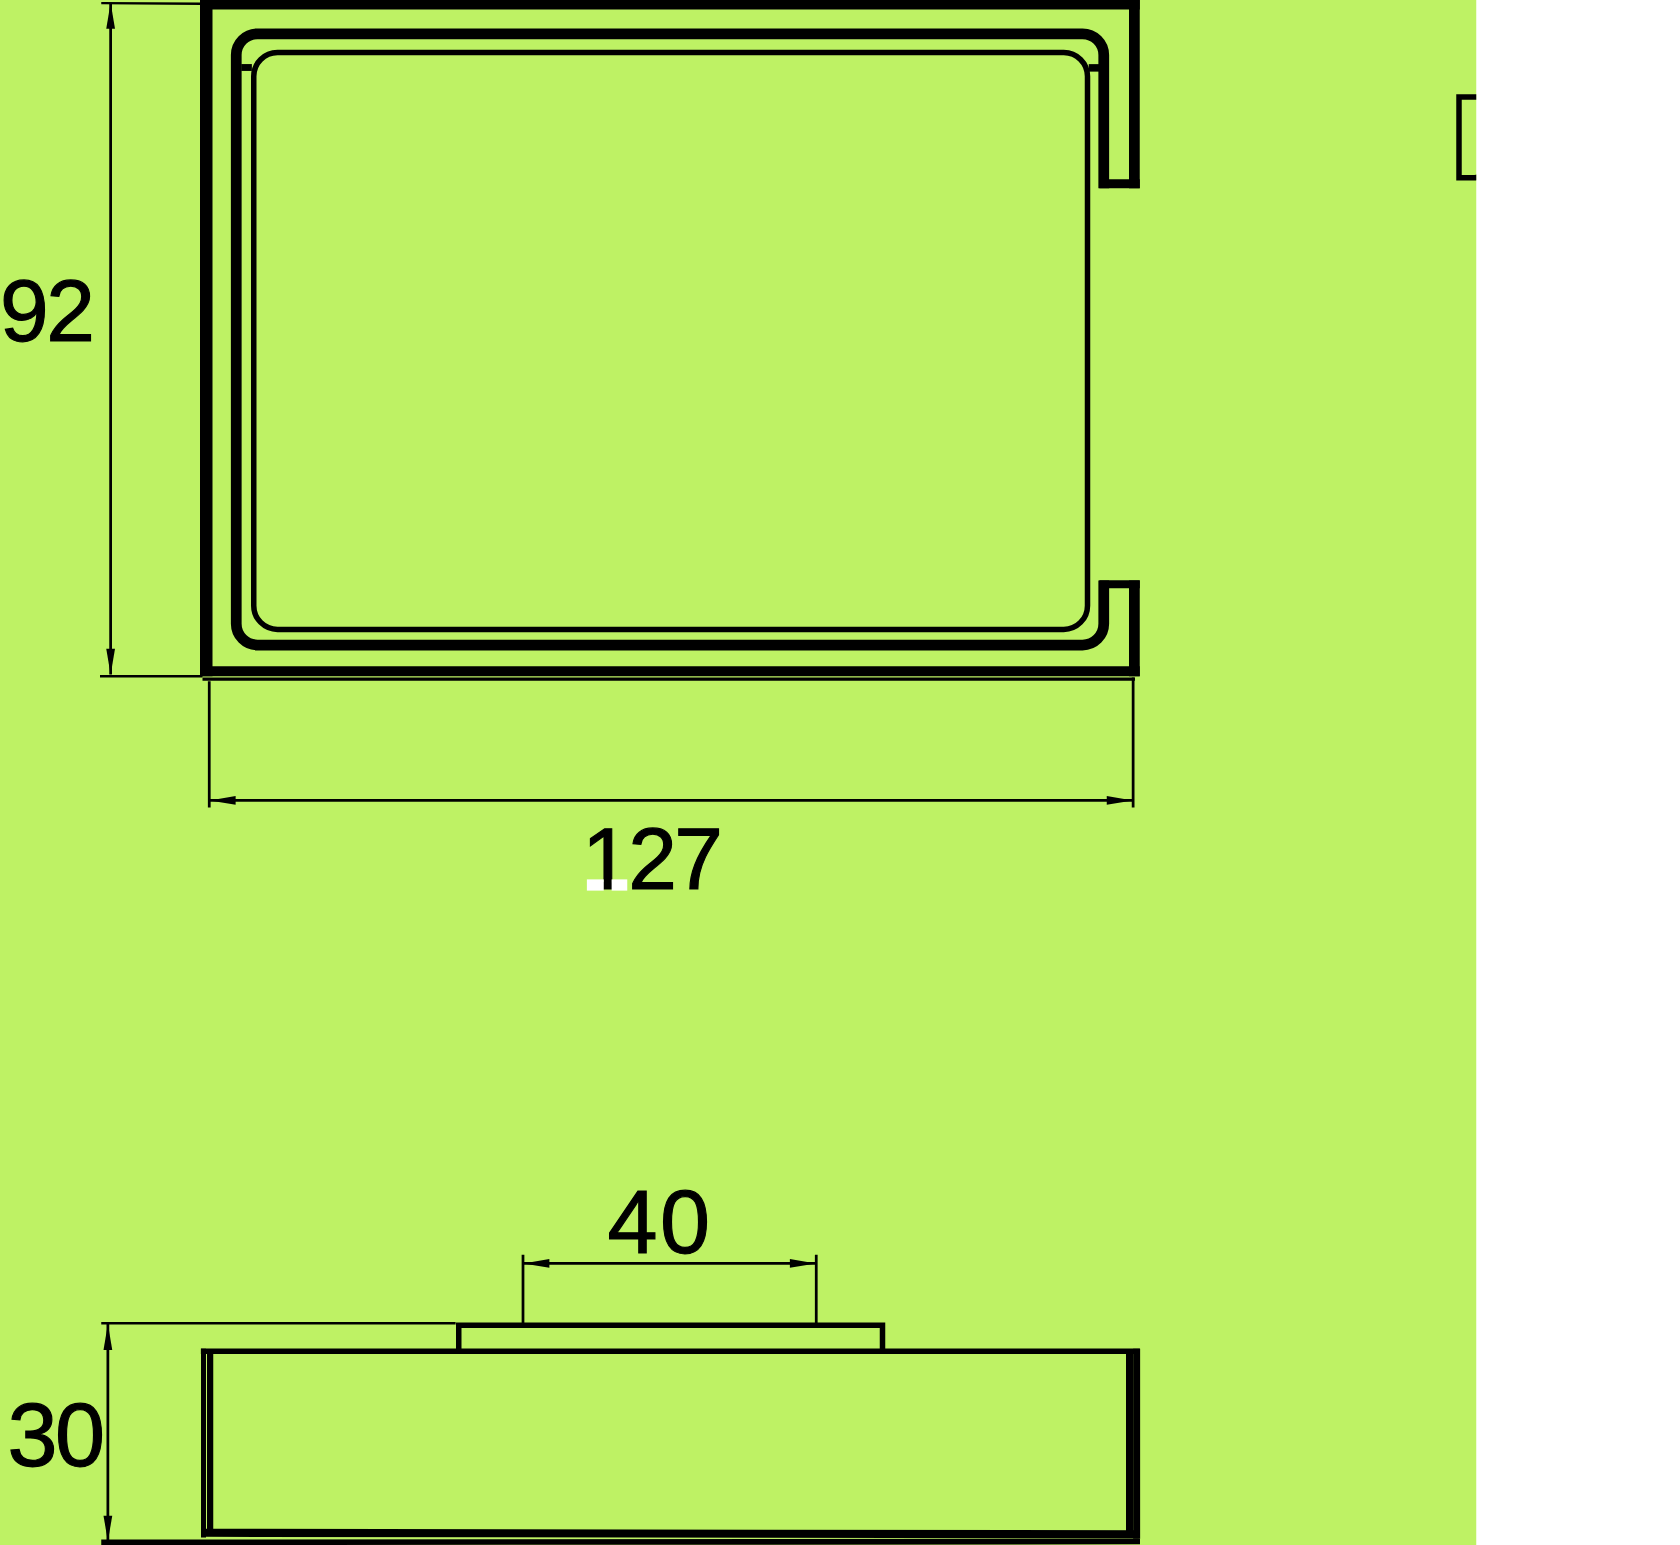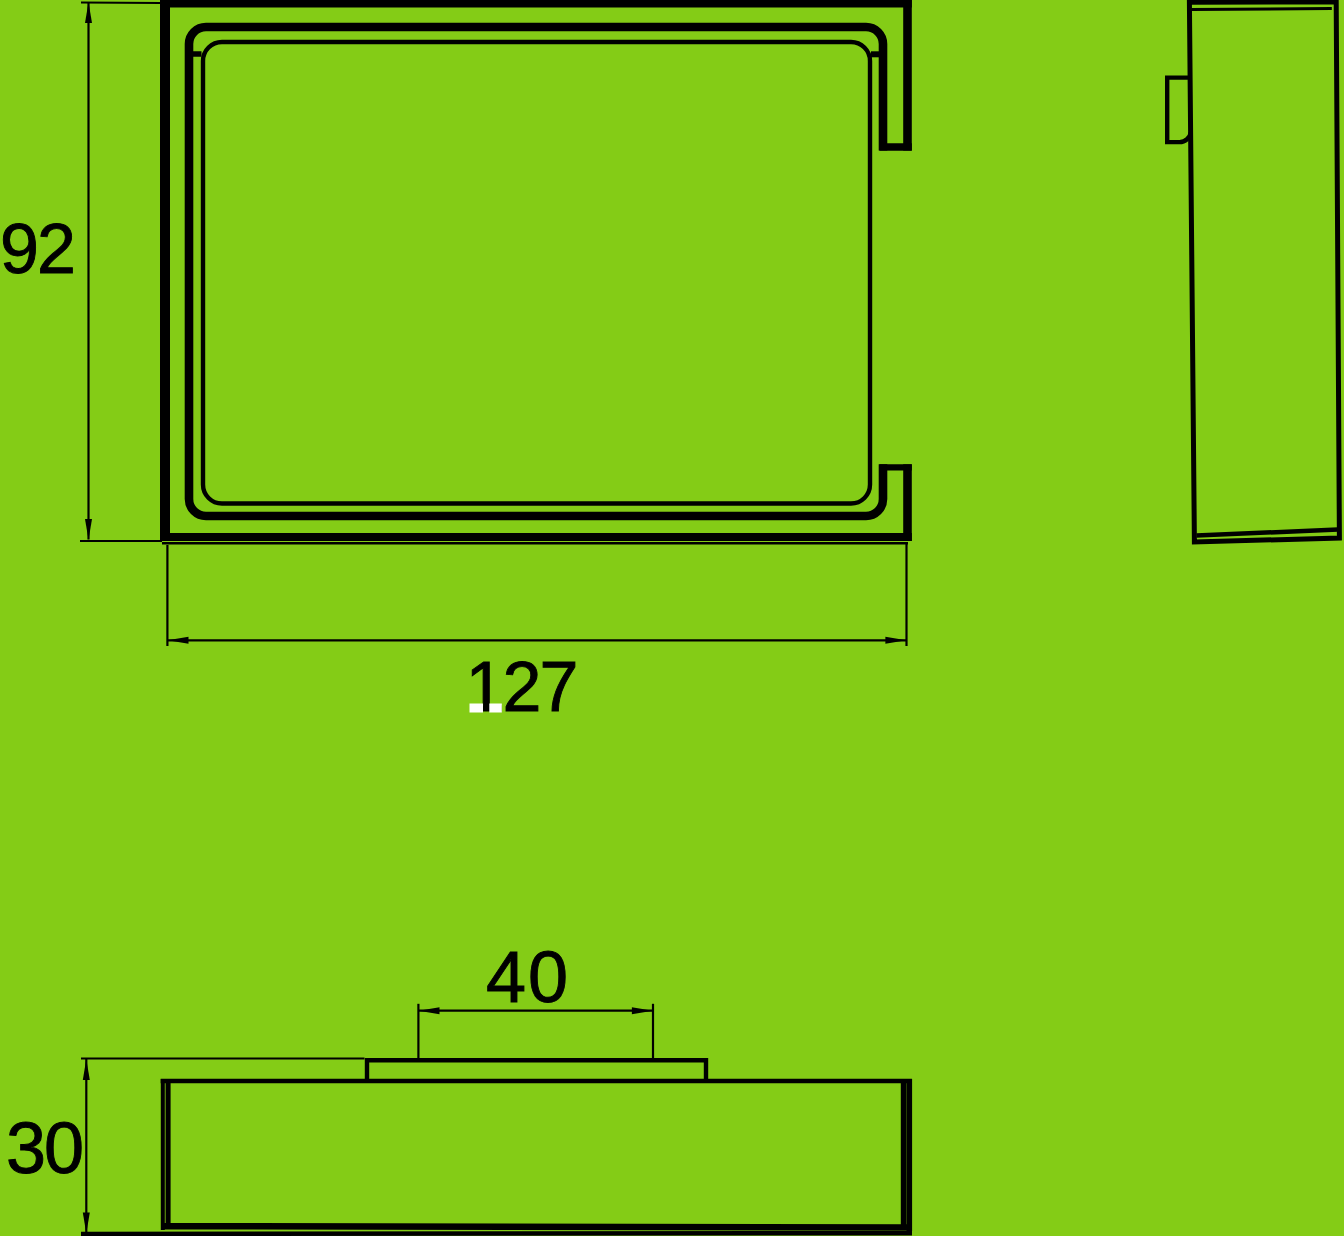--- a/index.html
+++ b/index.html
@@ -1,16 +1,16 @@
 <!DOCTYPE html>
 <html><head>
 <meta charset="utf-8">
 <style>
   html,body{margin:0;padding:0;background:#fff;}
-  .page{width:1344px;height:1236px;position:relative;overflow:hidden;background:#84cc16;}
+  .page{width:1181px;height:1236px;position:relative;overflow:hidden;background:#bef264;}
   text{font-family:"Liberation Sans",sans-serif;fill:#000;stroke:#000;stroke-width:0.9;}
 </style>
 </head>
 <body>
 <div class="page">
 <svg width="1344" height="1236" viewBox="0 0 1344 1236">
 
   <line x1="160" y1="3.8" x2="911.8" y2="3.8" stroke="#000" stroke-width="7.6"></line>
 
   <line x1="165" y1="0" x2="165" y2="541" stroke="#000" stroke-width="10"></line>

